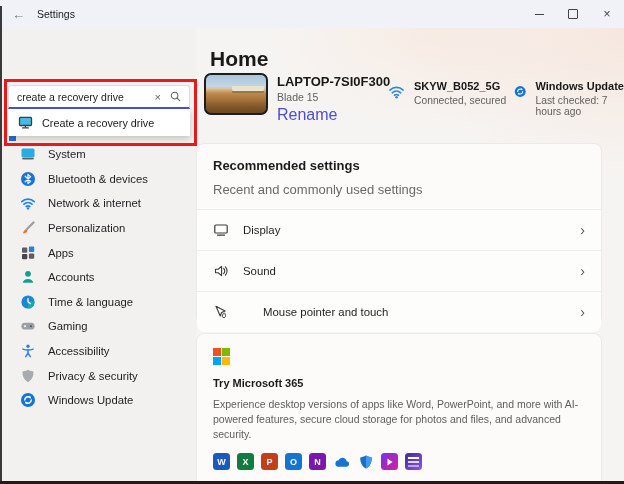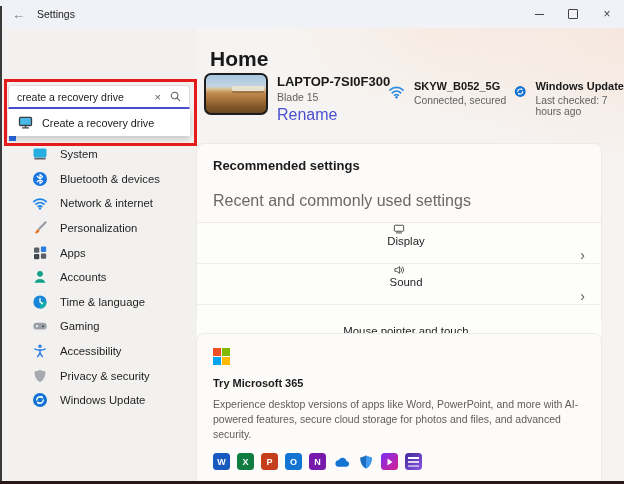--- a/index.html
+++ b/index.html
@@ -14,21 +14,21 @@
   .app-title{margin-left:12px;font-size:10.5px;color:#1b1b1b;}
   .win-controls{margin-left:auto;display:flex;align-items:center;height:100%;}
   .win-btn{width:34px;height:100%;display:flex;align-items:center;justify-content:center;color:#444;}
   .glyph-min{width:9px;height:1px;background:#444;display:block;}
   .glyph-max{width:8px;height:8px;border:1px solid #444;border-radius:1px;display:block;}
   .glyph-close{font-size:12px;line-height:1;}
 
   
   .sidebar{position:absolute;left:0;top:28px;bottom:0;width:196px;background:#f2f1f0;}
   .side-list{position:absolute;left:0;top:114px;width:100%;}
-  .side-item{height:24.6px;display:flex;align-items:center;padding-left:32px;gap:12px;cursor:pointer;}
+  .side-item{height:24.6px;display:flex;align-items:center;padding-left:20px;gap:12px;cursor:pointer;}
   .side-item .lbl{font-size:11.3px;color:#1f1f1f;}
   .side-item svg{flex:0 0 16px;}
 
   
   .search-box{position:absolute;left:8px;top:85px;width:182px;height:24px;background:#fff;
     border:1px solid #dcdcdc;border-bottom:2px solid var(--accent,#4a4fd0);border-radius:3px 3px 0 0;
     display:flex;align-items:center;z-index:20;box-sizing:border-box;}
   .search-input{flex:1;border:none;outline:none;background:transparent;font-family:inherit;
     font-size:10.5px;color:#1b1b1b;padding:0 0 0 8px;min-width:0;}
   .search-clear{font-size:11px;color:#5f5f5f;padding:0 7px;cursor:pointer;}
@@ -60,24 +60,24 @@
   .upd-group{position:absolute;left:318px;top:52px;display:flex;gap:9px;}
   .hdr-ic{margin-top:3px;}
   .grp-title{font-size:11px;font-weight:700;color:#191919;}
   .grp-sub{font-size:10.3px;color:#616161;margin-top:3px;}
 
   .card{position:absolute;left:0;width:406px;background:#fcfbfa;border:1px solid #eceae7;
     border-radius:8px;box-sizing:border-box;}
   .card-rec{top:115px;height:182px;}
   .rec-head{padding:14px 16px 0 16px;}
   .rec-title{font-size:13px;font-weight:700;color:#1b1b1b;}
-  .rec-sub{font-size:16px;color:#6b6966;margin-top:19px;}
+  .rec-sub{font-size:13px;color:#6b6966;margin-top:9px;}
   .rec-rows{margin-top:12px;}
   .rec-row{height:40px;display:flex;align-items:center;padding:0 16px;border-top:1px solid #eeedea;
-    background:#fdfdfc;cursor:pointer;flex-direction:column;}
+    background:#fdfdfc;cursor:pointer;}
   .rec-row:last-child{border-radius:0 0 8px 8px;gap:20px;}
   .rec-row .lbl{font-size:11.4px;color:#1f1f1f;margin-left:14px;}
   .rec-row .chev{margin-left:auto;font-size:14px;color:#595959;}
 
   .card-m365{top:305px;height:172px;padding:14px 16px;}
   .ms-logo{display:grid;grid-template-columns:7.5px 7.5px;grid-template-rows:7.5px 7.5px;gap:1.5px;}
   .ms-logo i{display:block;}
   .m365-title{font-size:11px;font-weight:700;color:#1b1b1b;margin-top:12px;}
   .m365-desc{font-size:10.5px;color:#5f5d5b;line-height:1.45;margin-top:8px;max-width:392px;}
   .m365-apps{display:flex;gap:7px;margin-top:11px;align-items:center;}

